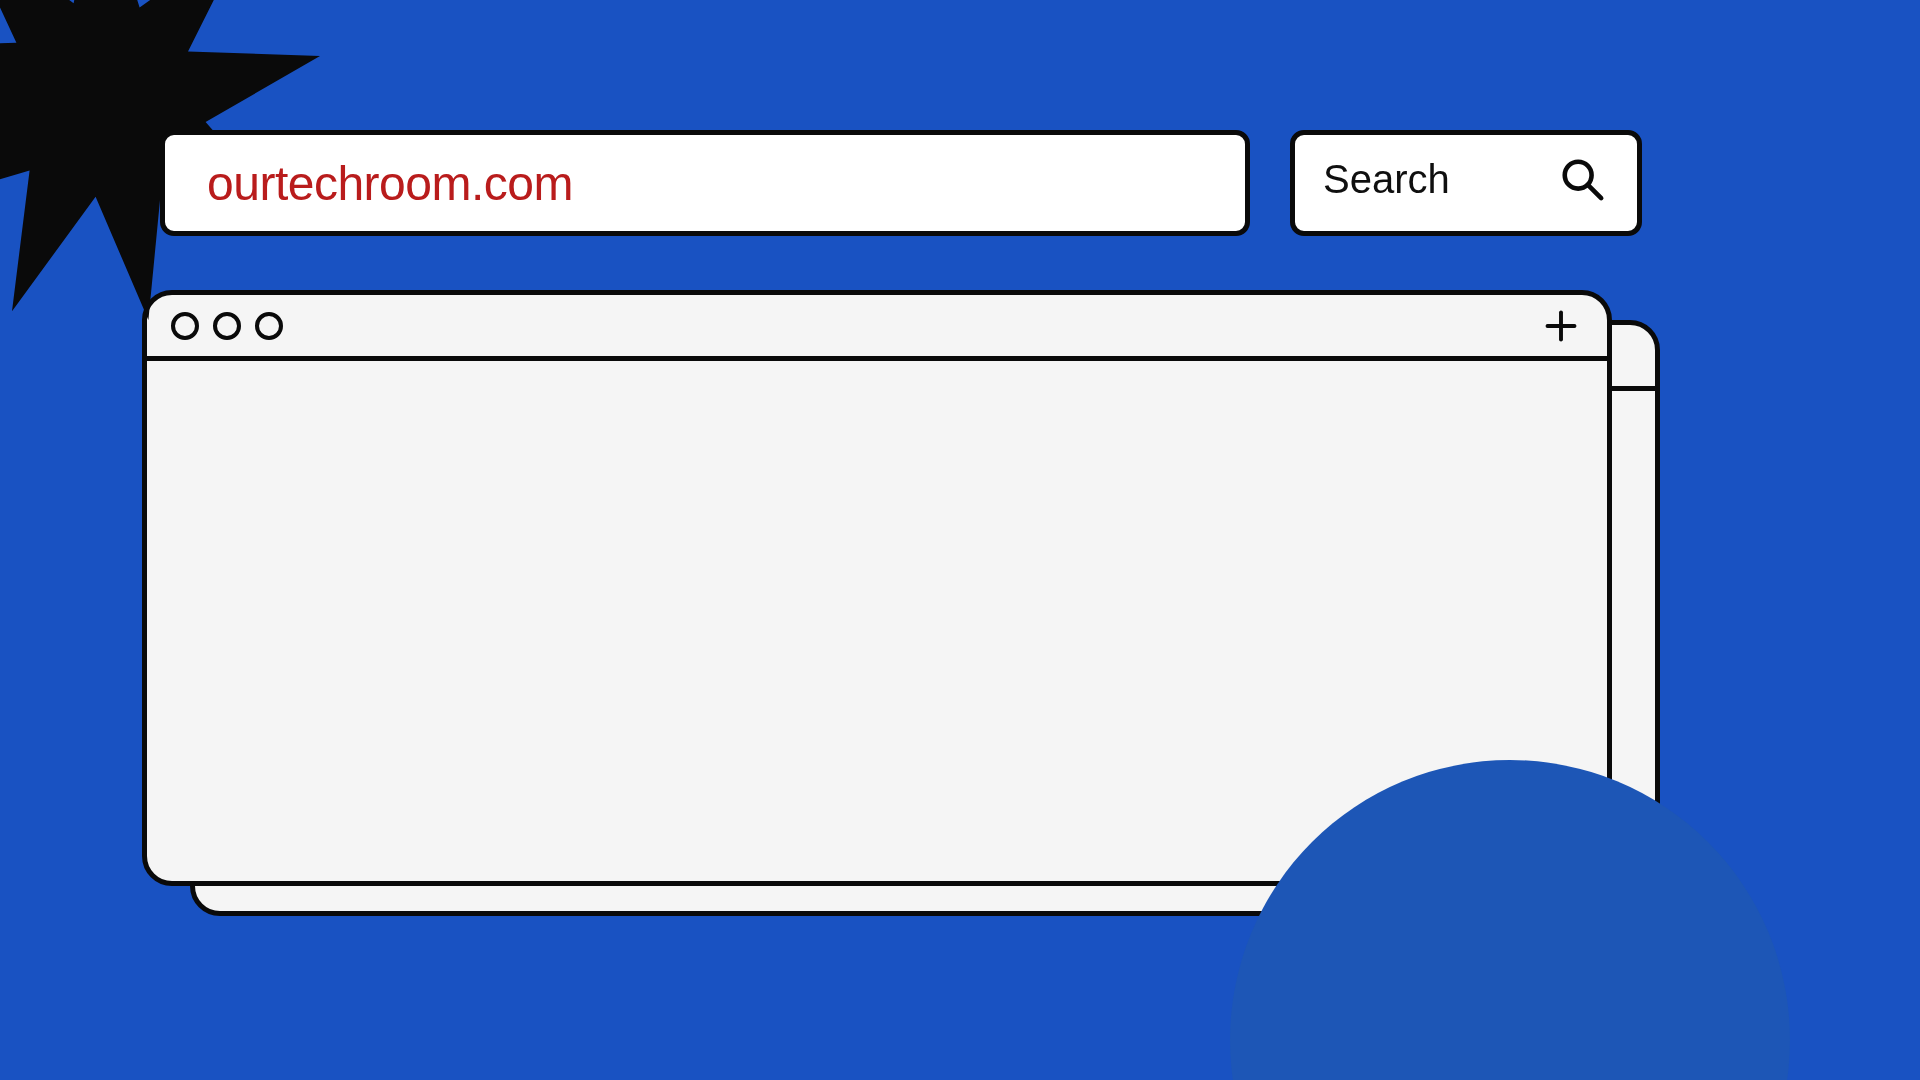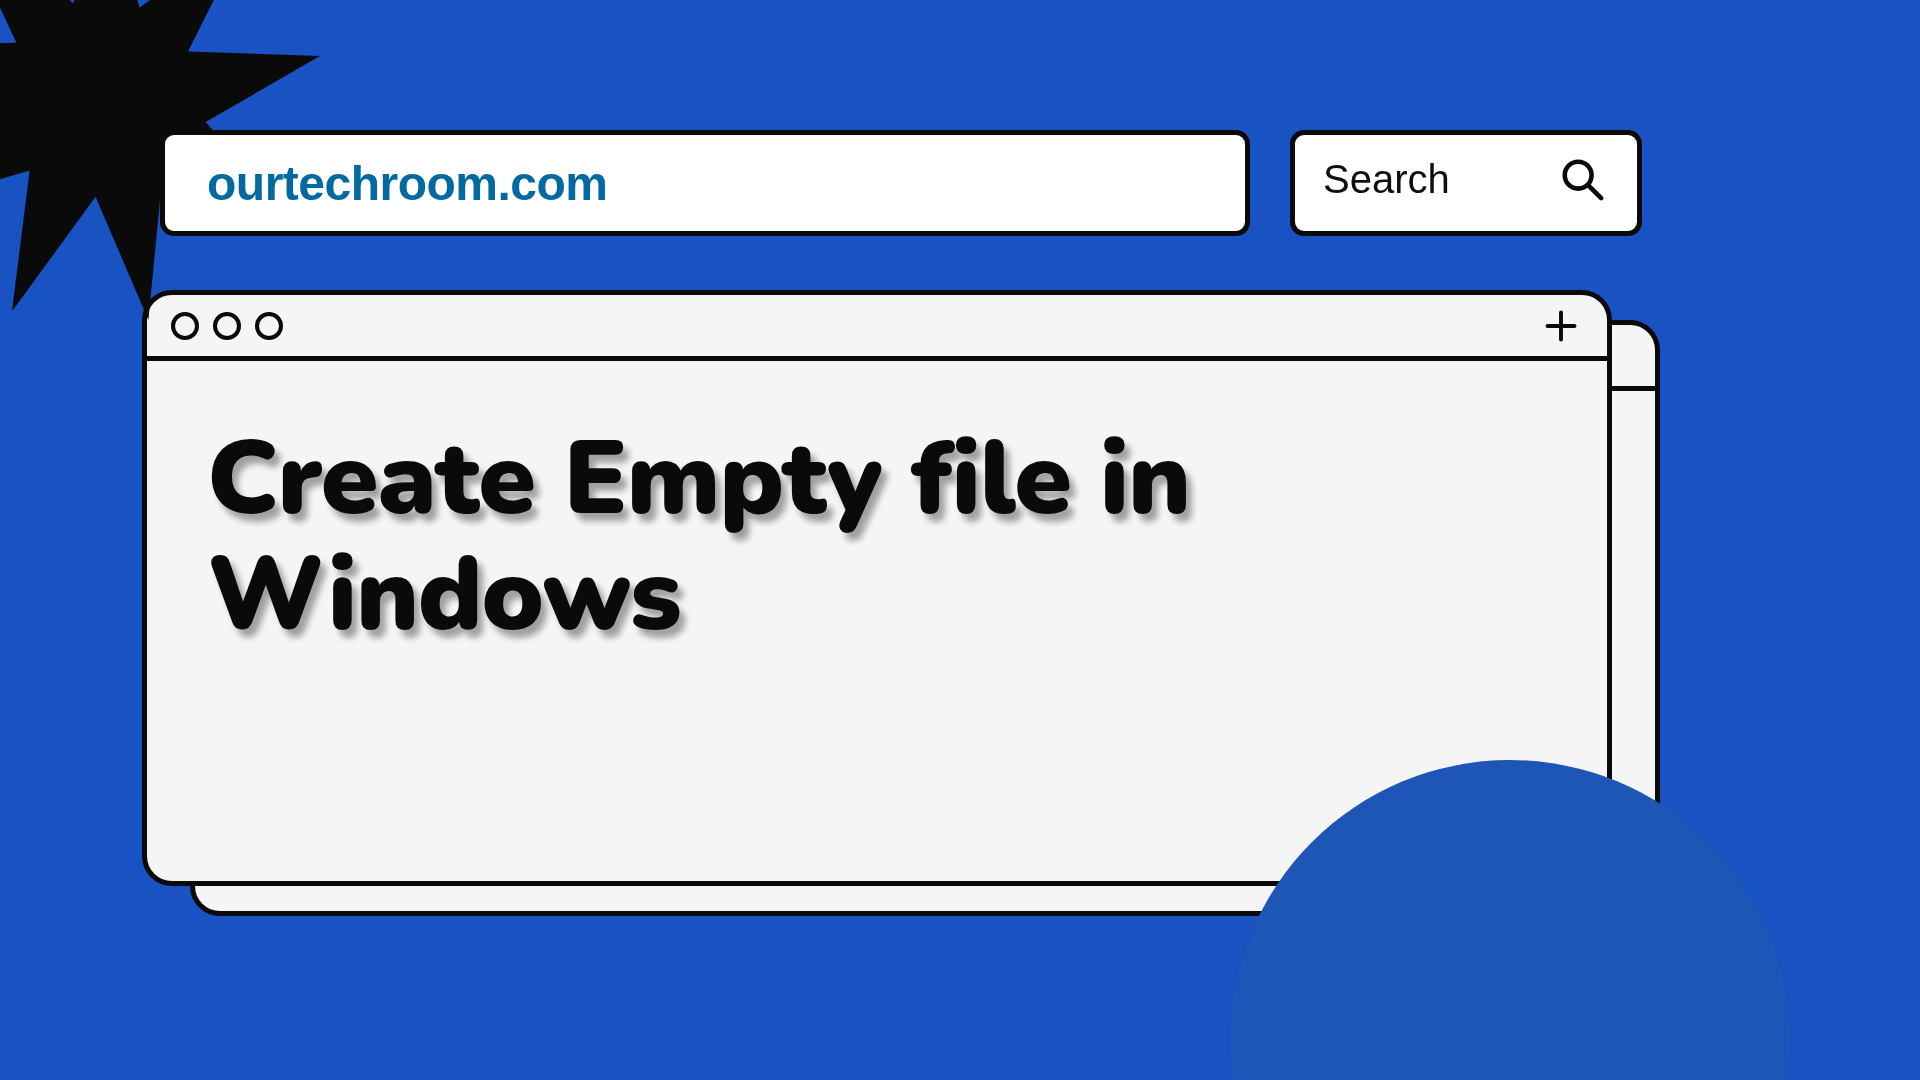--- a/index.html
+++ b/index.html
@@ -30,23 +30,23 @@
     background: #ffffff;
     border: 5px solid #0a0a0a;
     border-radius: 14px;
     display: flex;
     align-items: center;
     padding-left: 42px;
     z-index: 4;
   }
   .url-text {
     font-size: 48px;
-    color: #0369a1;
+    color: #b91c1c;
     letter-spacing: -0.5px;
-    font-weight: 700;
+    font-weight: 400;
   }
 
   
   .search-box {
     position: absolute;
     top: 130px;
     left: 1290px;
     width: 352px;
     height: 106px;
     background: #ffffff;
@@ -170,18 +170,15 @@
     <div class="traffic-lights">
       <div class="dot"></div>
       <div class="dot"></div>
       <div class="dot"></div>
     </div>
     <svg class="plus-svg" viewBox="0 0 24 24" fill="none" stroke="#0a0a0a" stroke-width="2.6" stroke-linecap="round">
       <line x1="12" y1="3" x2="12" y2="21"></line>
       <line x1="3" y1="12" x2="21" y2="12"></line>
     </svg>
   </div>
-  <div class="window-body">
-    <div class="headline">Create Empty file in Windows</div>
-  </div>
 </div>
 
 <div class="big-circle"></div>
 
 </body></html>

